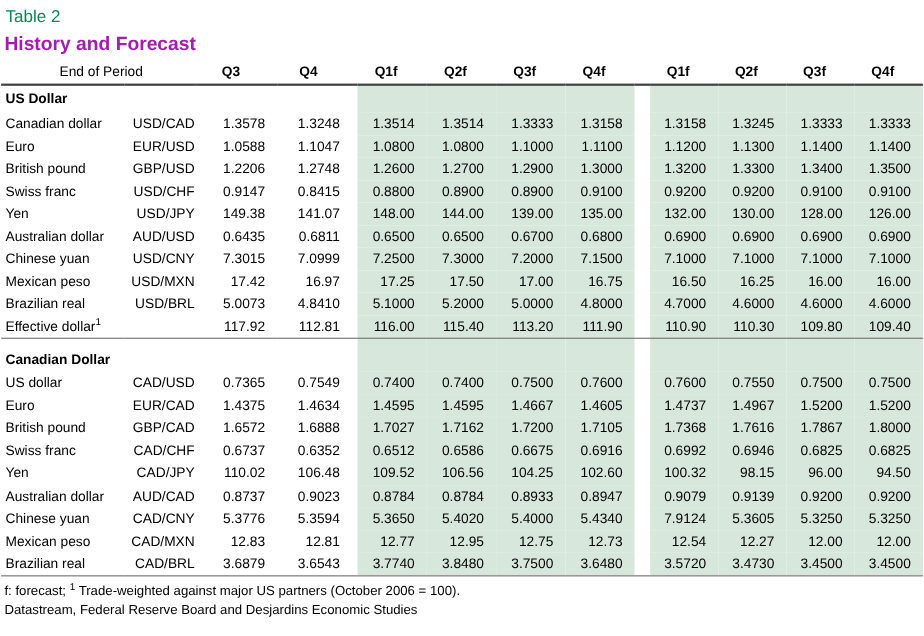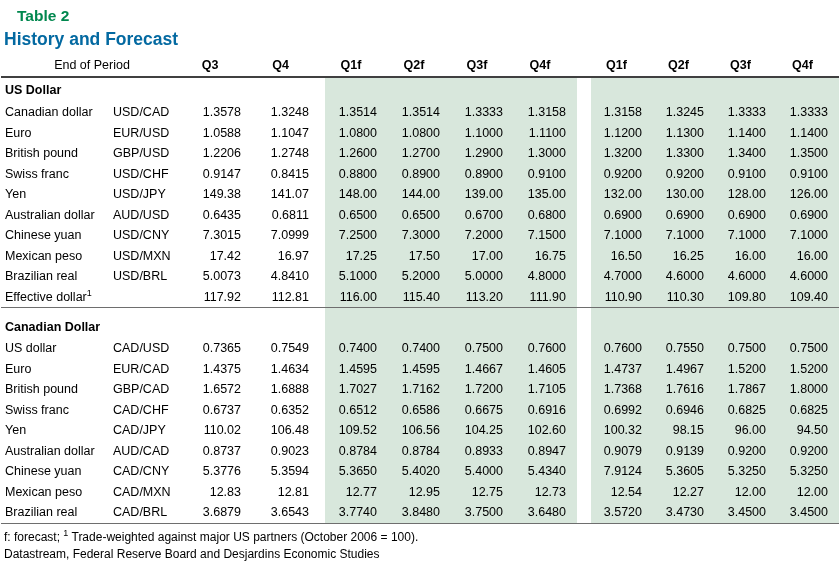--- a/index.html
+++ b/index.html
@@ -10,25 +10,25 @@
     font-family: "Liberation Sans", sans-serif;
     color: #000;
     --accent: #00874E;
     --shade: #D8E7DC;
     --headrule: #404040;
     --secrule: #6E6E6E;
   }
   .page { padding: 5px 1px 0 1px; }
   .title {
     color: var(--accent);
-    font-size: 15.5px; font-weight: bold;
-    line-height: 22px; padding-left: 16px;
+    font-size: 15.5px; font-weight: normal;
+    line-height: 22px; padding-left: 4px;
   }
   .subtitle {
-    color: #0369a1; font-size: 17.5px; font-weight: bold;
+    color: #a21caf; font-size: 17.5px; font-weight: bold;
     line-height: 24px; padding-left: 3px;
   }
   table.rates {
     border-collapse: collapse;
     table-layout: fixed;
     width: 838px;
     margin-top: 3px;
   }
   th, td {
     padding: 0;
@@ -43,21 +43,21 @@
   .year-row th { height: 20px; line-height: 20px; }
   .year-row th.year {
     font-weight: bold; text-align: center;
     border-bottom: 2px solid var(--accent);
   }
   .quarter-row th { height: 22px; line-height: 22px; border-bottom: 2px solid var(--headrule); }
   .quarter-row th.q { font-weight: bold; text-align: center; padding-right: 11px; }
   .quarter-row th.corner-label { text-align: center; padding-left: 4px; }
   
   td.name { text-align: left; padding-left: 4px; }
-  td.pair { padding-right: 2px; }
+  td.pair { text-align: right; padding-right: 2px; }
   td.num  { text-align: right; padding-right: 11px; }
   td.shade { background: var(--shade); }
   td.sp, th.sp { background: #ffffff; }
   tr.section-row td { height: 24px; line-height: 24px; }
   tr.section-row td.sec-title { font-weight: bold; text-align: left; padding-left: 4px; }
   tr.section-row.second td {
     height: 30px;
     vertical-align: bottom;
     line-height: 22px;
     border-top: 1.5px solid var(--secrule);

